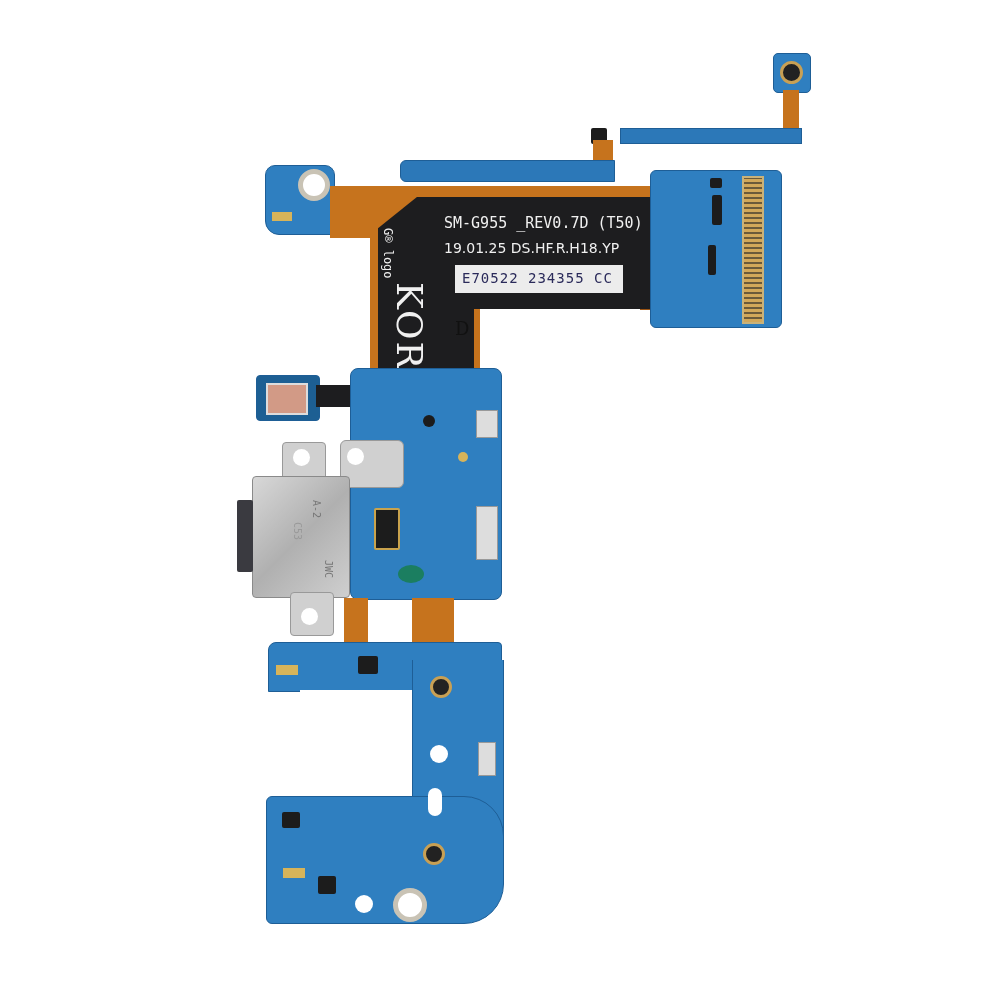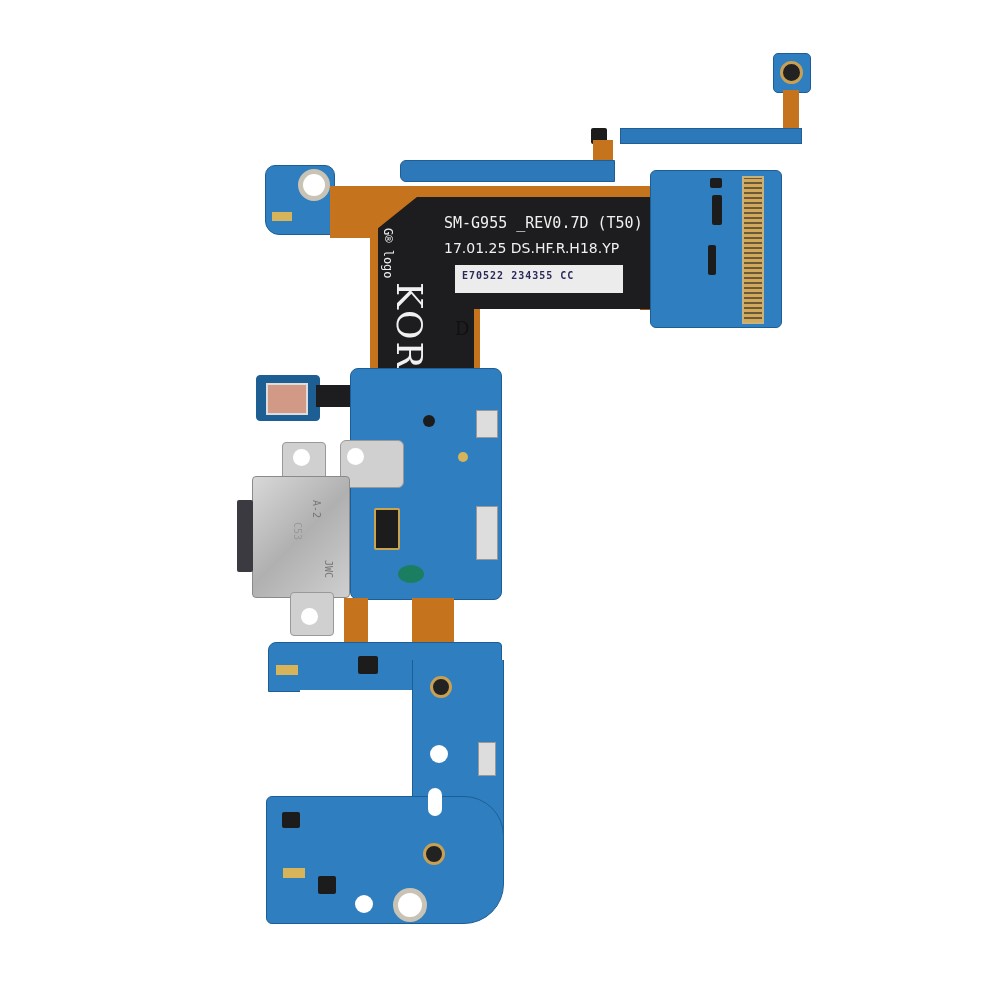--- a/index.html
+++ b/index.html
@@ -36,23 +36,23 @@
 <div class="abs ring" style="left:298px;top:169px;width:22px;height:22px;"></div>
 <div class="abs pad" style="left:272px;top:212px;width:20px;height:9px;"></div>
 
 <div class="abs flex" style="left:330px;top:186px;width:330px;height:52px;"></div>
 <div class="abs flex" style="left:370px;top:200px;width:110px;height:170px;"></div>
 <div class="abs flex-dark" style="left:640px;top:200px;width:20px;height:110px;"></div>
 
 <div class="abs black" style="left:378px;top:197px;width:278px;height:112px;clip-path:polygon(14% 0,100% 0,100% 100%,0 100%,0 28%);"></div>
 <div class="abs black" style="left:378px;top:300px;width:96px;height:68px;"></div>
 <div class="abs txt-white" style="left:444px;top:214px;font-size:15px;white-space:nowrap;">SM-G955 _REV0.7D (T50)</div>
-<div class="abs txt-white" style="left:444px;top:240px;font-size:14px;white-space:nowrap;font-family:'DejaVu Sans',sans-serif;">17.01.25 DS.HF.R.H18.YP</div>
+<div class="abs txt-white" style="left:444px;top:240px;font-size:14px;white-space:nowrap;font-family:'DejaVu Sans',sans-serif;">19.01.25 DS.HF.R.H18.YP</div>
 <div class="abs label-white" style="left:455px;top:265px;width:168px;height:28px;"></div>
-<div class="abs" style="left:462px;top:270px;font-size:10px;color:#2a2a5a;font-weight:bold;letter-spacing:1px;white-space:nowrap;">E70522 234355 CC</div>
+<div class="abs" style="left:462px;top:270px;font-size:14px;color:#2a2a5a;font-weight:normal;letter-spacing:1px;white-space:nowrap;">E70522 234355 CC</div>
 <div class="abs txt-white" style="left:395px;top:228px;font-size:12px;transform:rotate(90deg);transform-origin:left top;white-space:nowrap;">G® logo</div>
 <div class="abs txt-white" style="left:430px;top:282px;font-size:36px;font-family:'DejaVu Serif',serif;transform:rotate(90deg);transform-origin:left top;letter-spacing:2px;white-space:nowrap;">KOR</div>
 <div class="abs" style="left:455px;top:318px;font-size:18px;color:#111;font-family:'DejaVu Serif',serif;">D</div>
 
 <div class="abs pcb" style="left:650px;top:170px;width:130px;height:156px;border-radius:6px;"></div>
 <div class="abs conn" style="left:742px;top:176px;width:18px;height:144px;"></div>
 <div class="abs comp" style="left:710px;top:178px;width:12px;height:10px;"></div>
 <div class="abs comp" style="left:712px;top:195px;width:10px;height:30px;"></div>
 <div class="abs comp" style="left:708px;top:245px;width:8px;height:30px;"></div>
 

